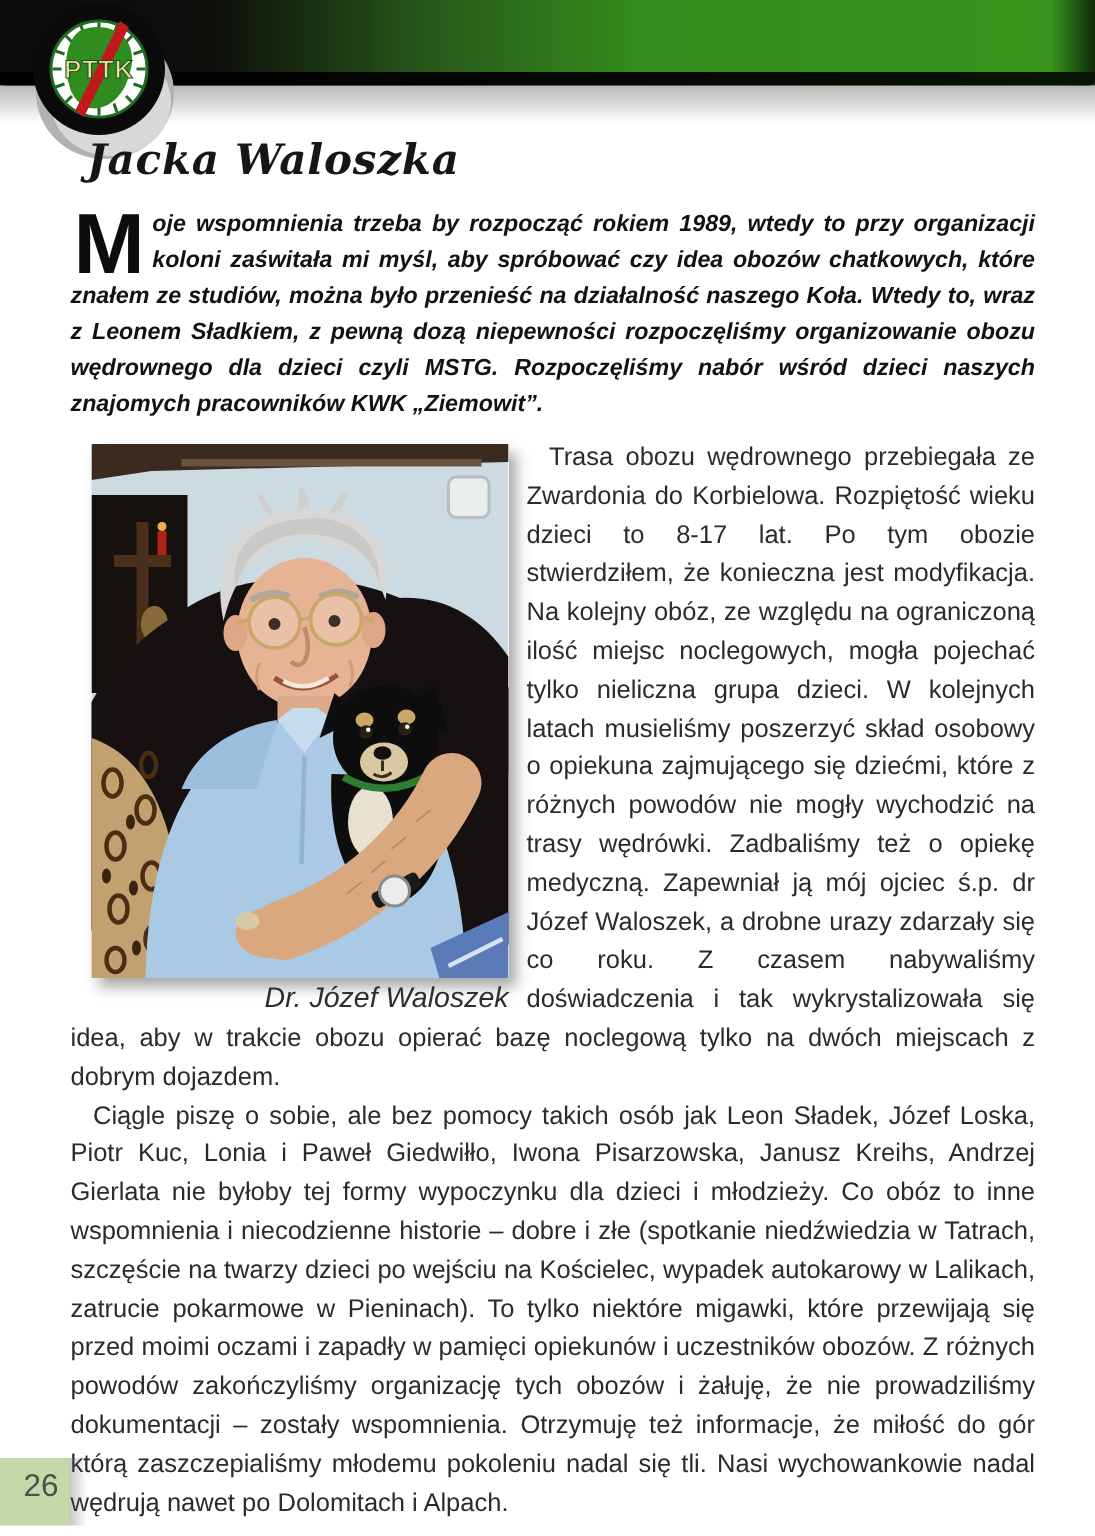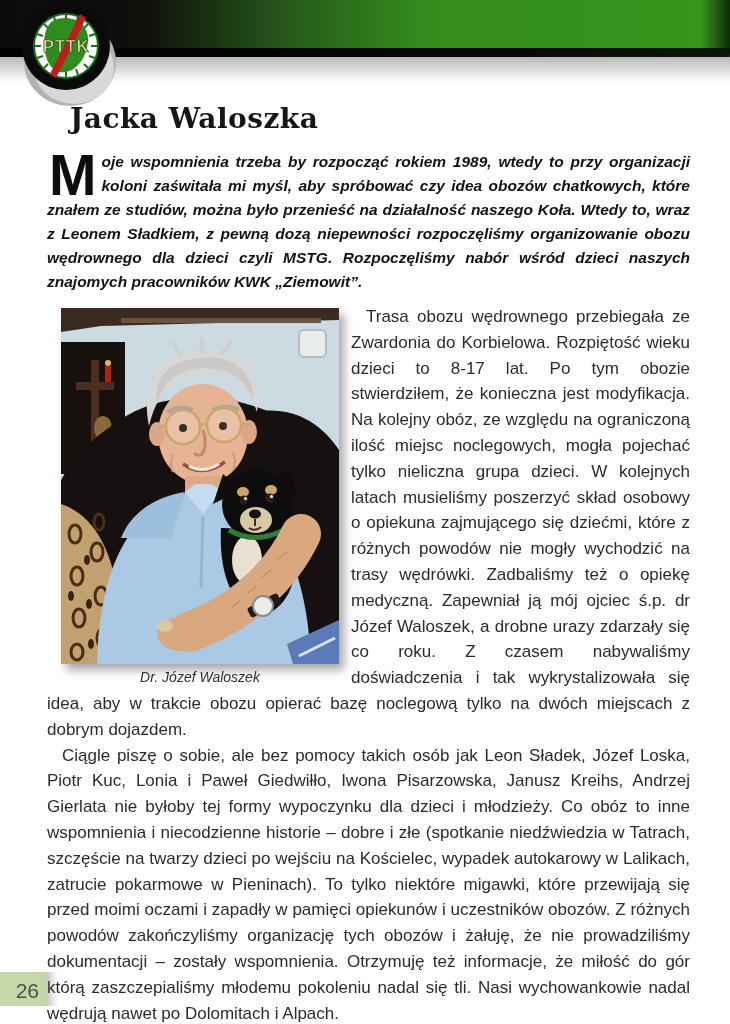--- a/index.html
+++ b/index.html
@@ -15,39 +15,39 @@
     border-radius:0 0 4px 4px;}
   .bar-shadow{position:absolute;top:57px;left:0;width:730px;height:30px;
     background:linear-gradient(180deg,rgba(70,70,70,.38) 0%,rgba(255,255,255,0) 85%);}
 
   .logo-badge{position:absolute;top:0;left:2;width:104px;height:110px;margin-left:16px;}
 
   
   .content{position:relative;padding:88px 40px 0 47px;}
   .page-title{margin:0;font-family:"DejaVu Serif",serif;font-style:italic;font-weight:bold;
     font-size:37px;line-height:44px;color:#35a02e;letter-spacing:1px;padding-left:11px;}
-  .page-subtitle{margin:12px;font-family:"DejaVu Serif",serif;font-weight:bold;
+  .page-subtitle{margin:0;font-family:"DejaVu Serif",serif;font-style:italic;font-weight:bold;
     font-size:28px;line-height:38px;color:#161616;letter-spacing:.5px;padding-left:11px;}
 
   
   .intro{margin:12px 0 0 0;font-size:15.5px;line-height:24px;font-weight:bold;font-style:italic;
     text-align:justify;color:#121212;}
   .dropcap{float:left;font-size:57px;line-height:46px;font-weight:bold;font-style:normal;
     padding:2px 5px 0 2px;color:#0d0d0d;}
 
   
   .flow{margin-top:10px;font-size:17px;line-height:25.8px;text-align:justify;color:#2b2b2b;}
   .flow p{margin:0;text-indent:15px;}
   .photo-figure{float:left;width:292px;margin:4px 12px 2px 0;padding-left:14px;}
   .photo-frame{width:278px;height:356px;box-shadow:5px 6px 9px rgba(0,0,0,.35);display:block;}
-  .photo-caption{display:block;text-align:center;font-style:italic;font-size:14px;
+  .photo-caption{display:block;text-align:right;font-style:italic;font-size:19px;
     color:#2e2e2e;line-height:21px;margin-top:3px;}
 
   
-  .pagenum-box{position:absolute;left:0;top:972px;width:46px;height:34px;
+  .pagenum-box{position:absolute;left:0;top:972px;width:46px;height:45px;
     background:#c5d8a8;color:#4e4e4e;font-size:21px;line-height:30px;
     text-align:right;padding:4px 7px 0 0;}
   .pagenum-box::after{content:"";position:absolute;top:0;right:-12px;width:12px;height:100%;
     background:linear-gradient(90deg,rgba(90,90,90,.35),rgba(255,255,255,0));}
 </style>
 </head>
 <body>
 
 <div class="topbar"></div>
 <div class="bar-shadow"></div>

